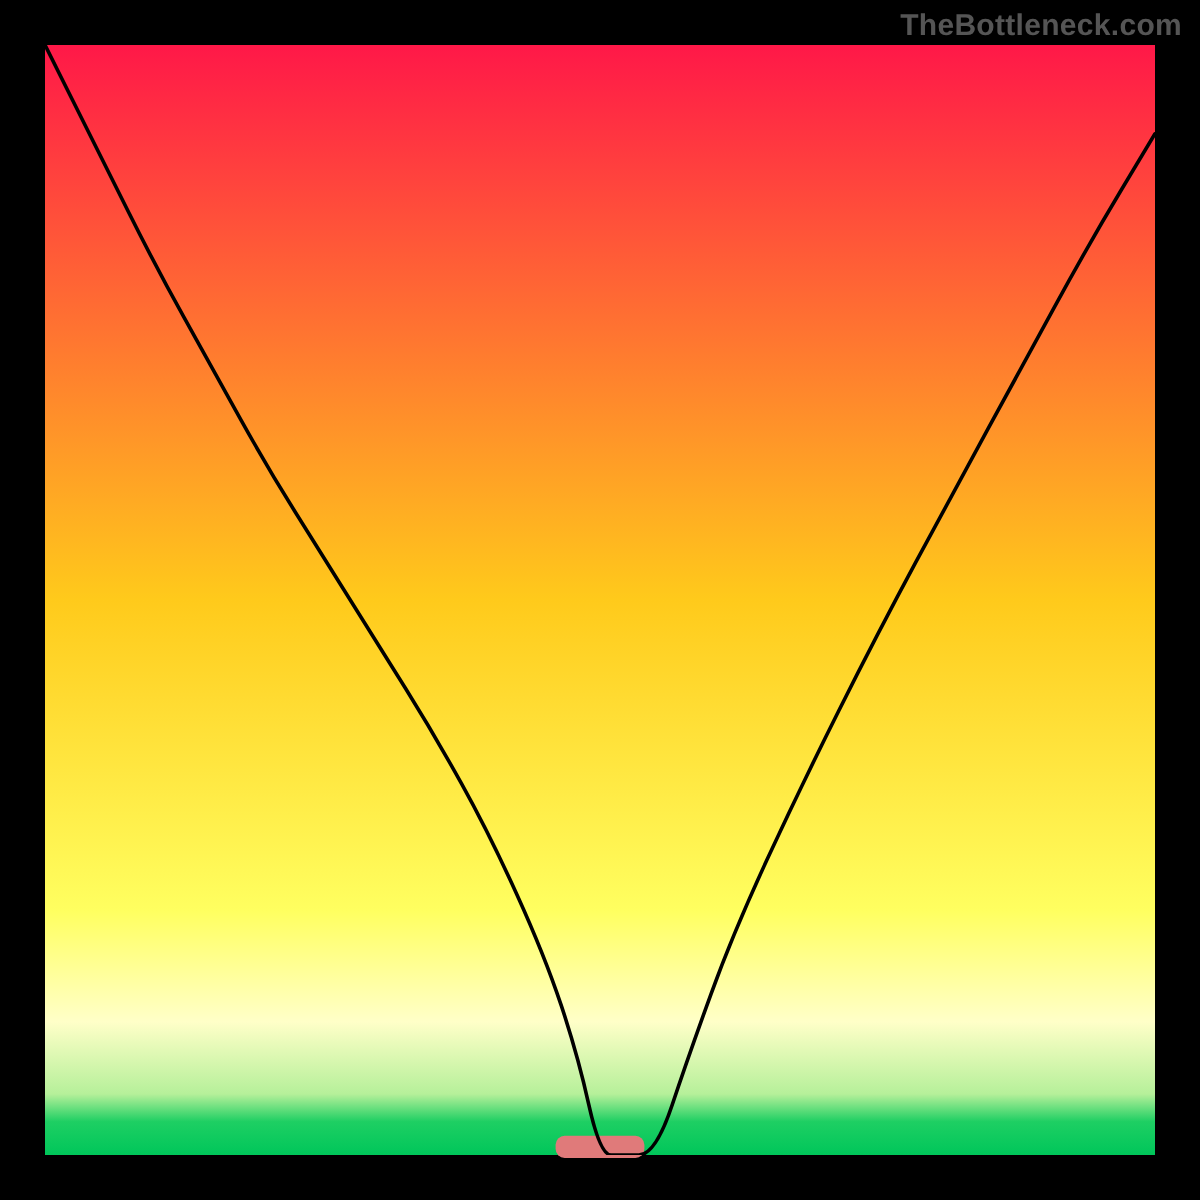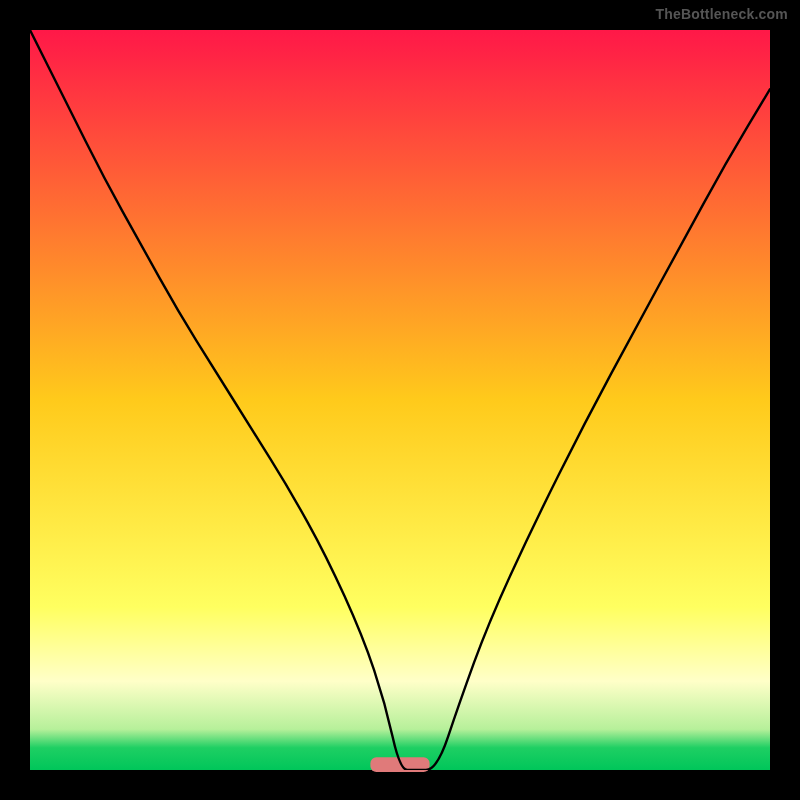--- a/index.html
+++ b/index.html
@@ -20,21 +20,21 @@
     position: absolute;
     top: 0;
     left: 0;
   }
   .watermark {
     position: absolute;
     top: 6px;
     right: 12px;
     color: #555;
     font-family: Arial, Helvetica, sans-serif;
-    font-size: 14px;
+    font-size: 20px;
     font-weight: 600;
     letter-spacing: 0.2px;
     user-select: none;
   }
 </style>
 </head>
 <body>
 
 <div class="stage">
 

